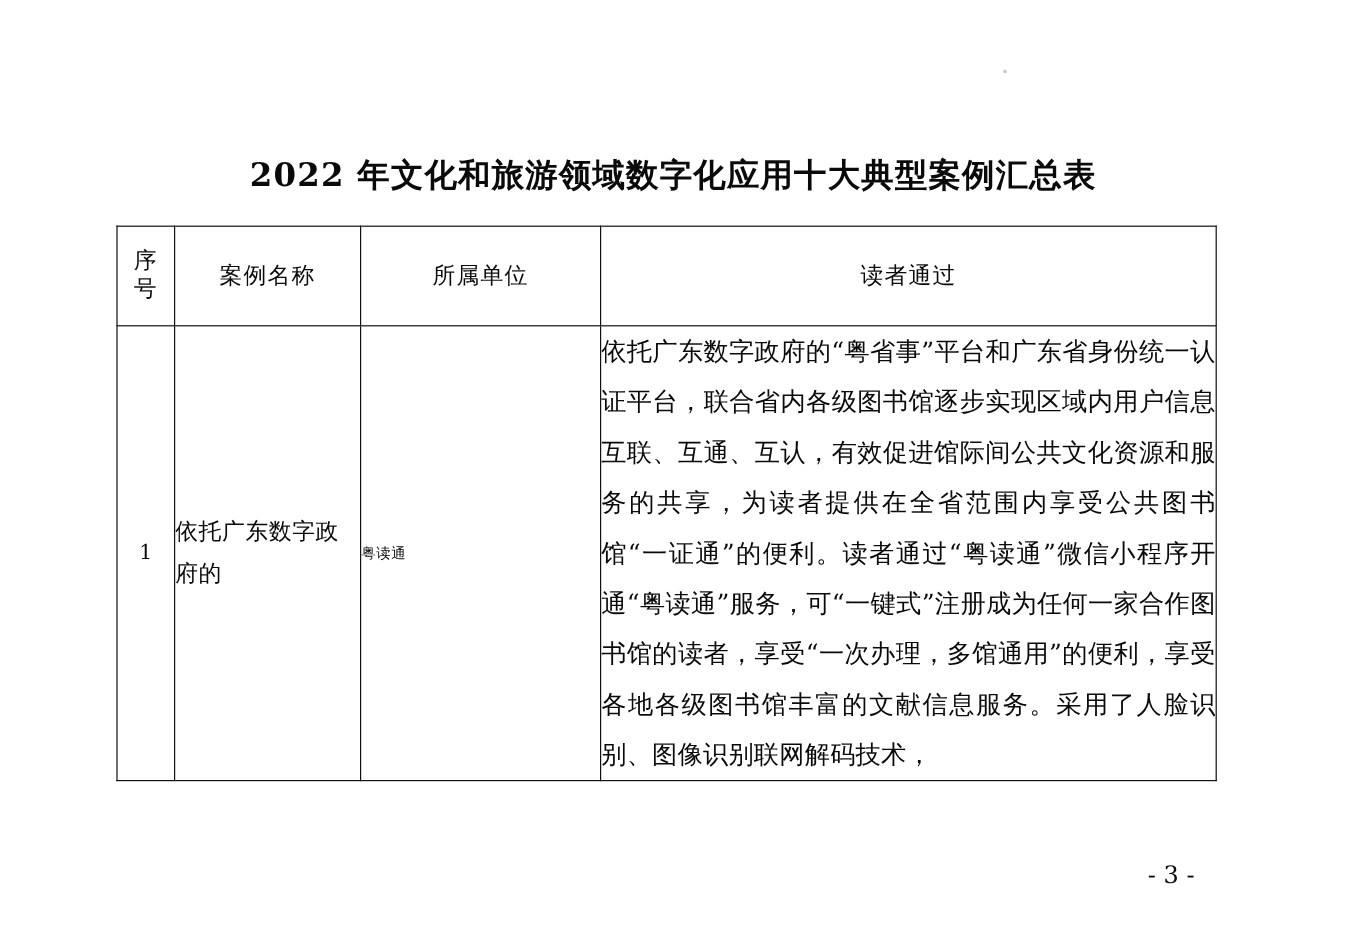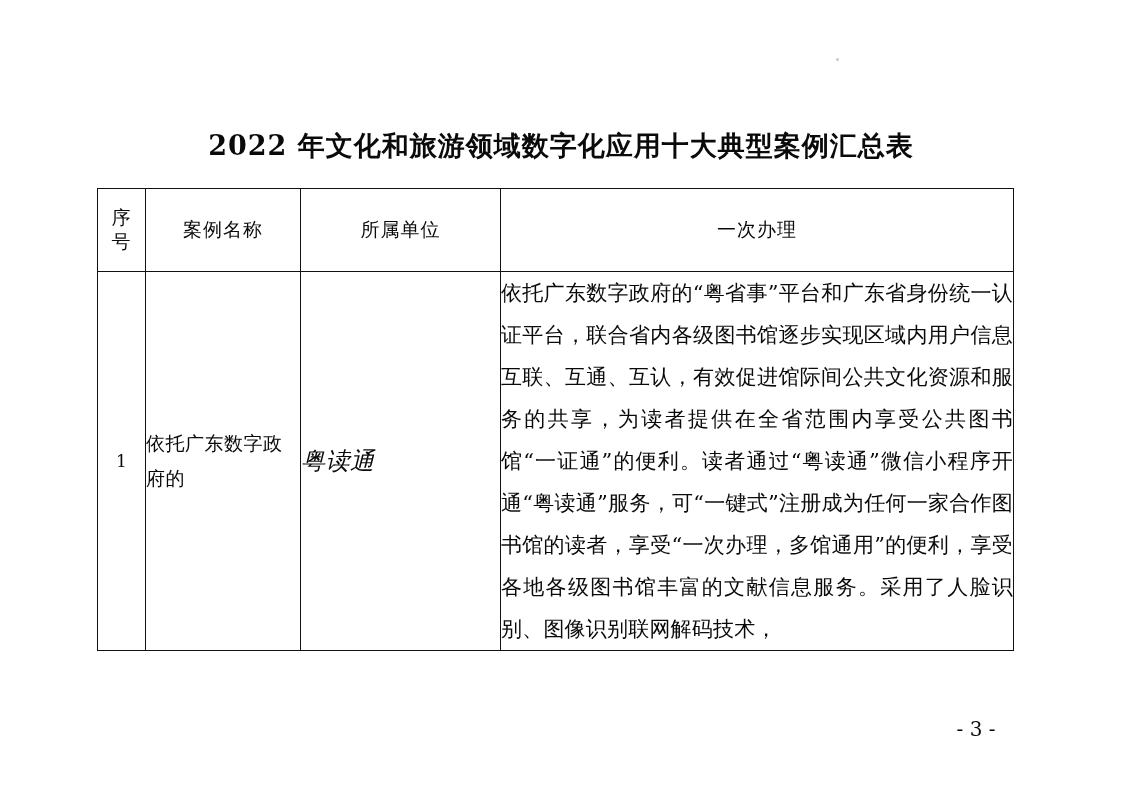--- a/index.html
+++ b/index.html
@@ -74,24 +74,23 @@
   }
   td.cell-unit {
     vertical-align: middle;
     font-size: 19px;
     line-height: 1.85;
     padding: 0 12px 0 14px;
     letter-spacing: 0.5px;
   }
   td.cell-name {
     vertical-align: middle;
-    font-size: 24px;
+    font-size: 12px;
     padding: 0 10px 0 20px;
     letter-spacing: 0.5px;
-    font-style: italic;
   }
   td.cell-content {
     vertical-align: top;
     font-size: 21px;
     line-height: 2.0;
     padding: 14px 12px 10px 14px;
     letter-spacing: 0.2px;
     text-align: justify;
     text-justify: inter-ideograph;
   }
@@ -131,21 +130,21 @@
       <col class="col-content">
     </colgroup>
     <thead>
       <tr>
         <td class="hdr-seq">
           <span>序</span>
           <span>号</span>
         </td>
         <td>案例名称</td>
         <td>所属单位</td>
-        <td>一次办理</td>
+        <td>读者通过</td>
       </tr>
     </thead>
     <tbody>
       <tr>
         <td class="cell-seq">1</td>
         <td class="cell-unit">依托广东数字政府的</td>
         <td class="cell-name">粤读通</td>
         <td class="cell-content">依托广东数字政府的“粤省事”平台和广东省身份统一认证平台，联合省内各级图书馆逐步实现区域内用户信息互联、互通、互认，有效促进馆际间公共文化资源和服务的共享，为读者提供在全省范围内享受公共图书馆“一证通”的便利。读者通过“粤读通”微信小程序开通“粤读通”服务，可“一键式”注册成为任何一家合作图书馆的读者，享受“一次办理，多馆通用”的便利，享受各地各级图书馆丰富的文献信息服务。采用了人脸识别、图像识别联网解码技术，</td>
       </tr>
     </tbody>

